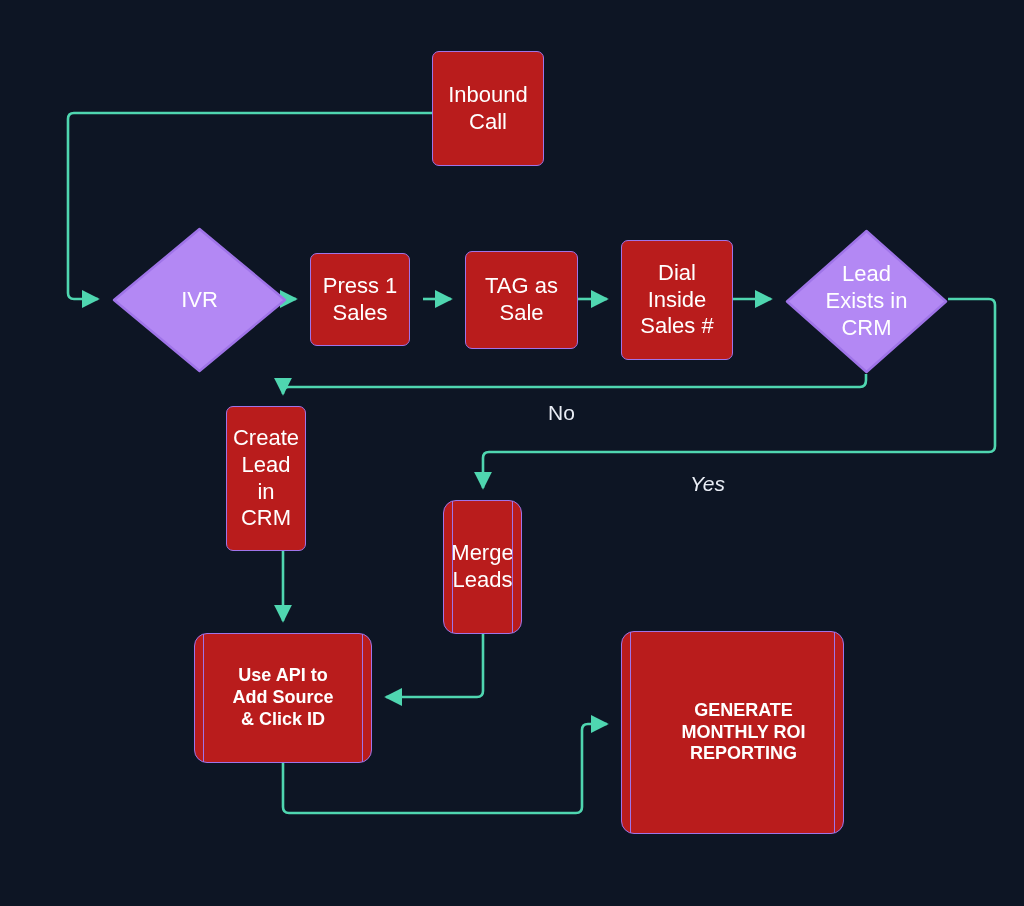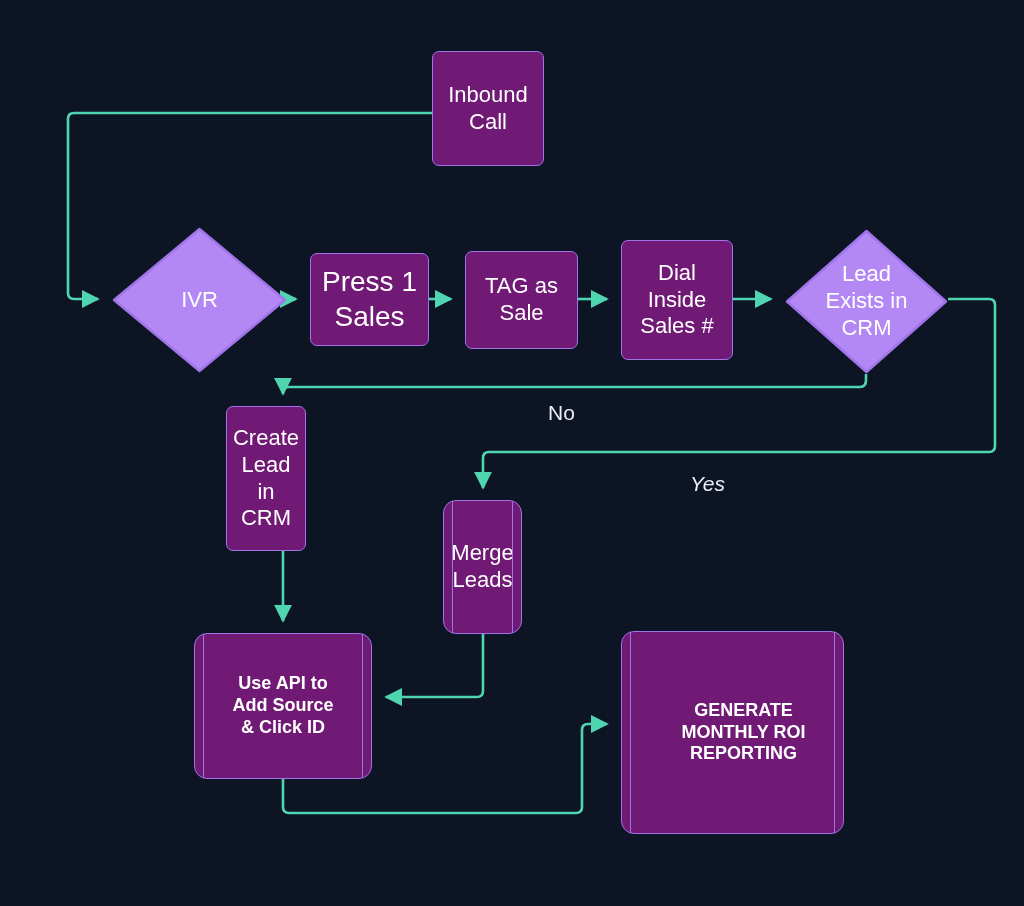--- a/index.html
+++ b/index.html
@@ -20,21 +20,21 @@
   }
   #edge-layer {
     position: absolute;
     left: 0; top: 0;
     width: 1024px;
     height: 906px;
   }
   .node {
     position: absolute;
     box-sizing: border-box;
-    background: #701a75;
+    background: #b91c1c;
     border: 1.3px solid #9f74e8;
     color: #ffffff;
     display: flex;
     align-items: center;
     justify-content: center;
     text-align: center;
     line-height: 1.22;
     font-size: 22px;
     font-family: "Liberation Sans", sans-serif;
     white-space: pre-line;
@@ -120,21 +120,21 @@
 Call</span>
   </div>
 
   <div class="node diamond" style="left:112px; top:227px; width:175px; height:146px;">
     <svg class="diamond-shape" viewBox="0 0 175 146" preserveAspectRatio="none">
       <polygon points="87.5,2 173,73 87.5,144 2,73" fill="#b388f4" stroke="#9f74e8" stroke-width="2.4" stroke-linejoin="round"></polygon>
     </svg>
     <span class="diamond-label">IVR</span>
   </div>
 
-  <div class="node rect" style="left:310px; top:253px; width:119px; height:93px; font-size:28px;">
+  <div class="node rect" style="left:310px; top:253px; width:100px; height:93px; font-size:22px;">
     <span>Press 1
 Sales</span>
   </div>
 
   <div class="node rect" style="left:465px; top:251px; width:113px; height:98px; font-size:22px;">
     <span>TAG as
 Sale</span>
   </div>
 
   <div class="node rect" style="left:621px; top:240px; width:112px; height:120px; font-size:22px;">
@@ -157,21 +157,21 @@
 Lead
 in
 CRM</span>
   </div>
 
   <div class="node subroutine" style="left:443px; top:500px; width:79px; height:134px; font-size:22px;">
     <span>Merge
 Leads</span>
   </div>
 
-  <div class="node subroutine bold" style="left:194px; top:633px; width:178px; height:146px;">
+  <div class="node subroutine bold" style="left:194px; top:633px; width:178px; height:130px;">
     <span>Use API to
 Add Source
 &amp; Click ID</span>
   </div>
 
   <div class="node subroutine bold" style="left:621px; top:631px; width:223px; height:203px;padding-left:22px;">
     <span>GENERATE
 MONTHLY ROI
 REPORTING</span>
   </div>

